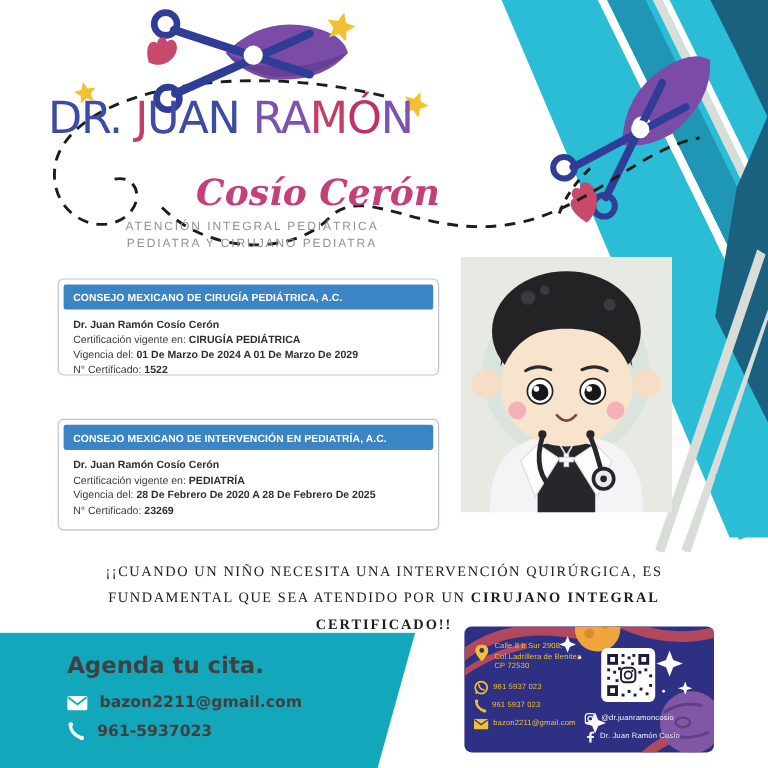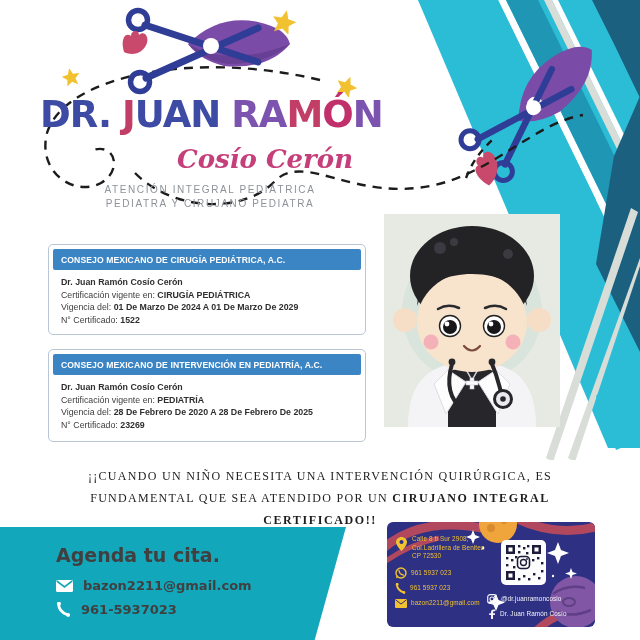--- a/index.html
+++ b/index.html
@@ -1,36 +1,36 @@
 <!DOCTYPE html>
 <html><head>
 <meta charset="utf-8">
 <style>
   html,body{margin:0;padding:0;background:#f2f2f2;}
   .poster{position:relative;width:640px;height:640px;background:#ffffff;overflow:hidden;
           font-family:"Liberation Sans",sans-serif;margin:0 auto;}
   .abs{position:absolute;}
 
   
-  .title-line{position:absolute;left:40px;top:92px;width:340px;text-align:center;
-              font-family:"DejaVu Sans",sans-serif;font-weight:700;font-size:37px;
+  .title-line{position:absolute;left:40px;top:76px;width:340px;text-align:left;
+              font-family:"DejaVu Sans",sans-serif;font-weight:400;font-size:37px;
               letter-spacing:-1px;line-height:46px;white-space:nowrap;}
   .seg-indigo{color:#3e4ba5;} .seg-pink{color:#c23e66;} .seg-purple{color:#7c53ae;} .seg-magenta{color:#c2306b;}
   .gap-l{margin-left:11px;}
   .script-line{position:absolute;left:150px;top:144px;width:230px;text-align:center;
                font-family:"DejaVu Serif",serif;font-style:italic;font-weight:600;
-               font-size:26px;color:#c5407b;}
+               font-size:30px;color:#c5407b;}
   .tagline{position:absolute;left:60px;width:300px;text-align:center;color:#8d9298;
            font-size:10px;letter-spacing:1.6px;font-family:"Liberation Sans",sans-serif;}
   .tg1{top:184px;} .tg2{top:198px;}
 
   
   .cert-card{position:absolute;left:48px;width:318px;background:#ffffff;
              border:1.5px solid #b9c6d6;border-radius:5px;padding:4px;box-sizing:border-box;}
-  .cert-card.c1{top:244px;height:91px;} .cert-card.c2{top:349px;height:93px;}
+  .cert-card.c1{top:232px;height:81px;} .cert-card.c2{top:349px;height:93px;}
   .cert-head{background:#3c85c4;color:#ffffff;font-weight:bold;font-size:8.6px;
              letter-spacing:.1px;padding:6px 8px 5px 8px;border-radius:2px;}
   .cert-body{padding:6px 8px 0 8px;font-size:8.8px;color:#3c3c3c;line-height:12.6px;}
   .cert-body b{color:#2f2f2f;text-align:center;}
 
   
   .statement{position:absolute;left:20px;top:449px;width:600px;text-align:center;
              font-family:"Liberation Serif","DejaVu Serif",serif;font-size:12px;
              letter-spacing:1.3px;line-height:22px;color:#1d1d1d;margin-top:16px;}
   .statement b{letter-spacing:1.6px;}

